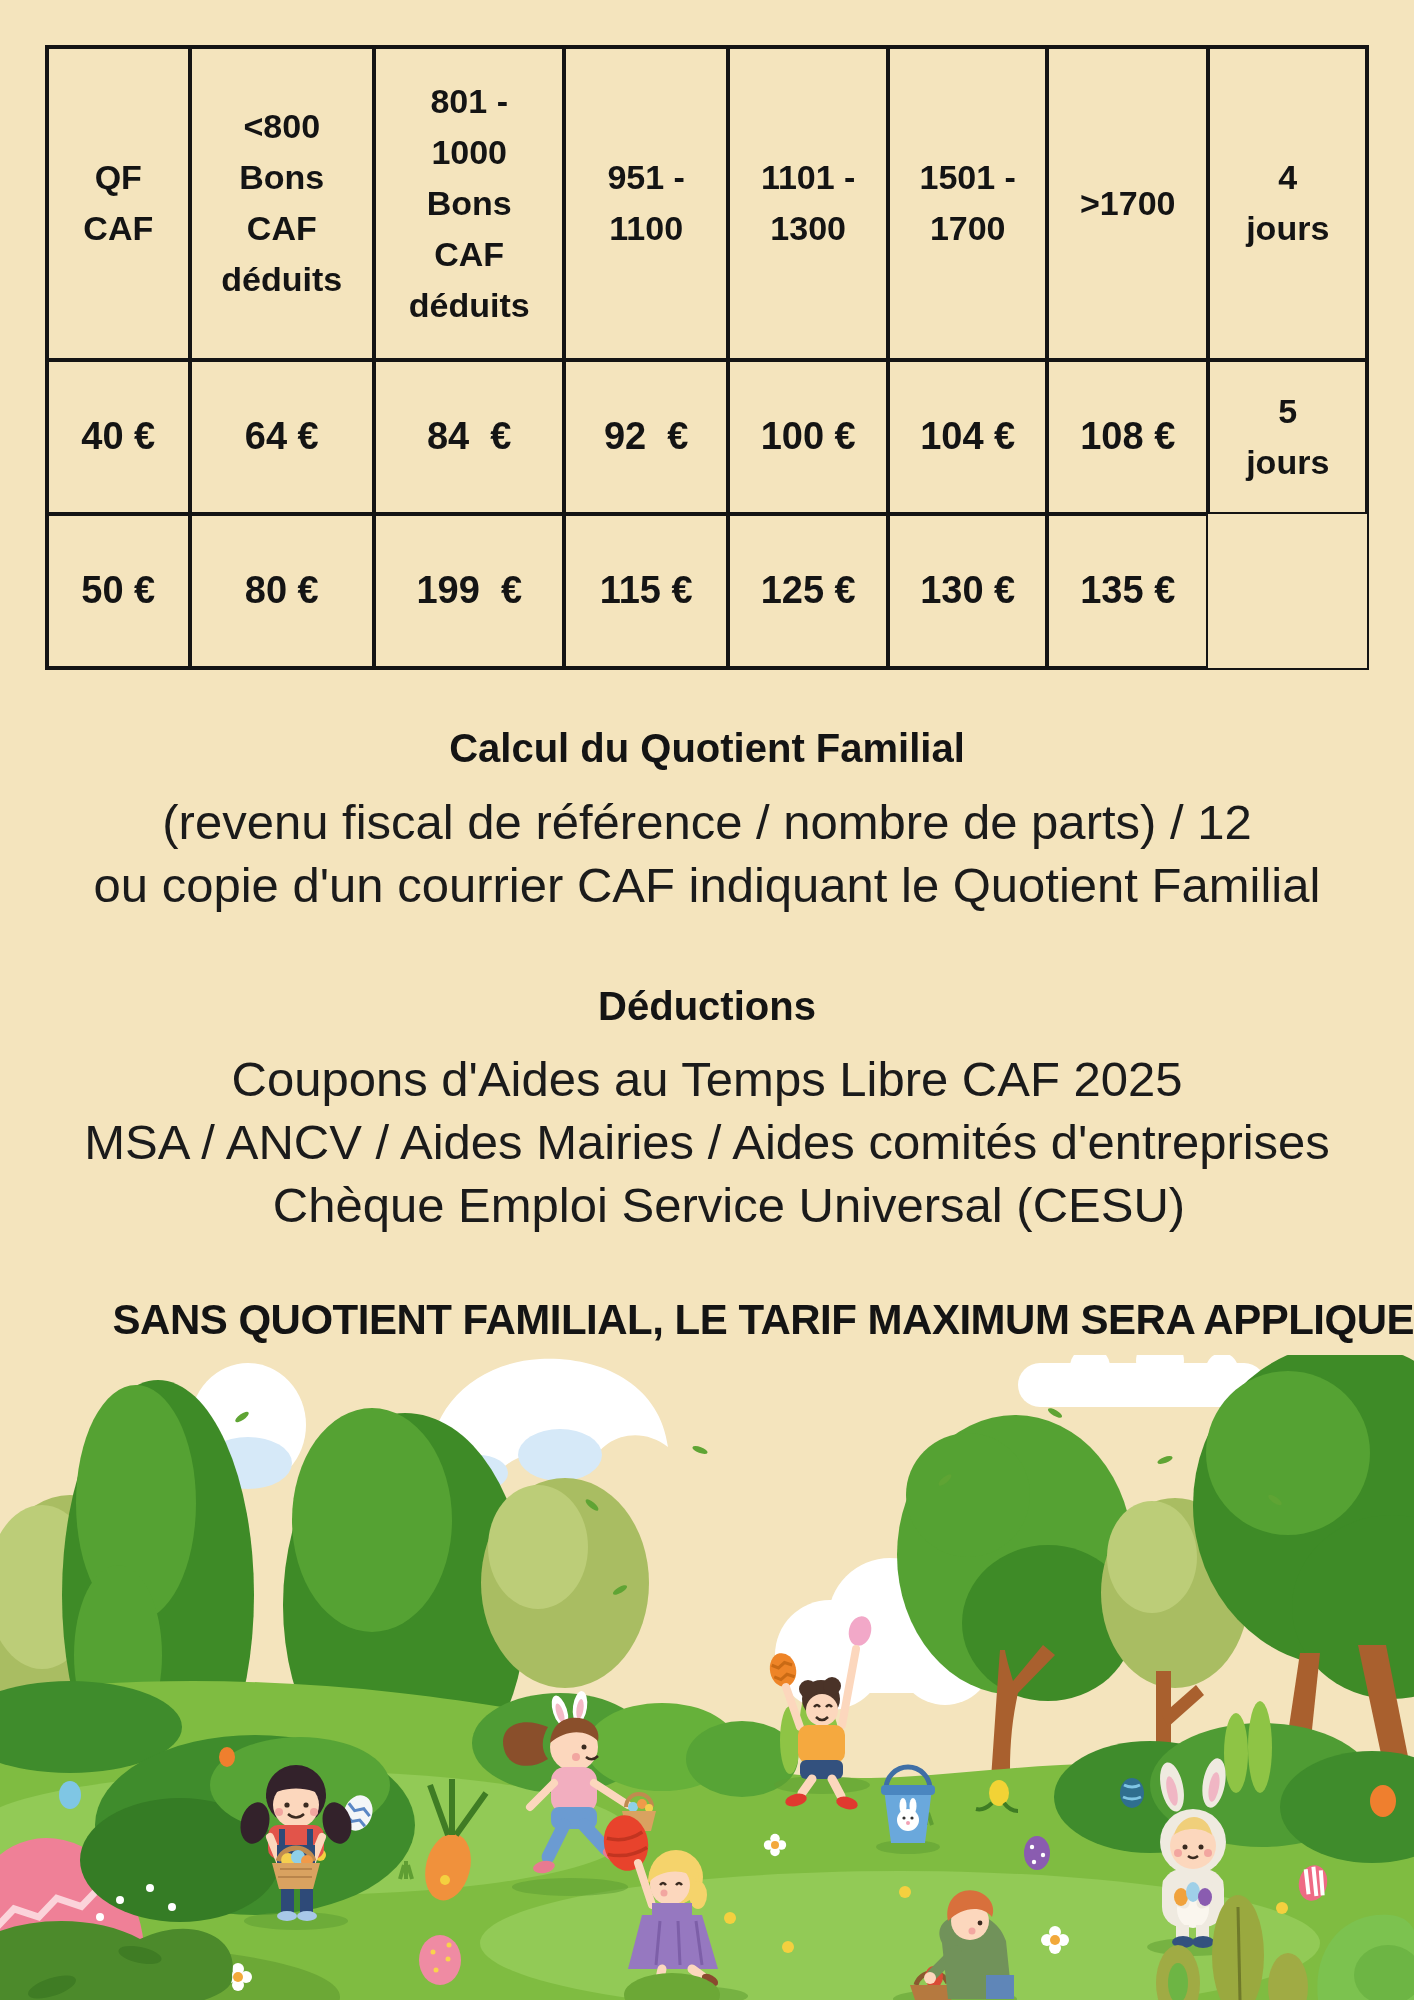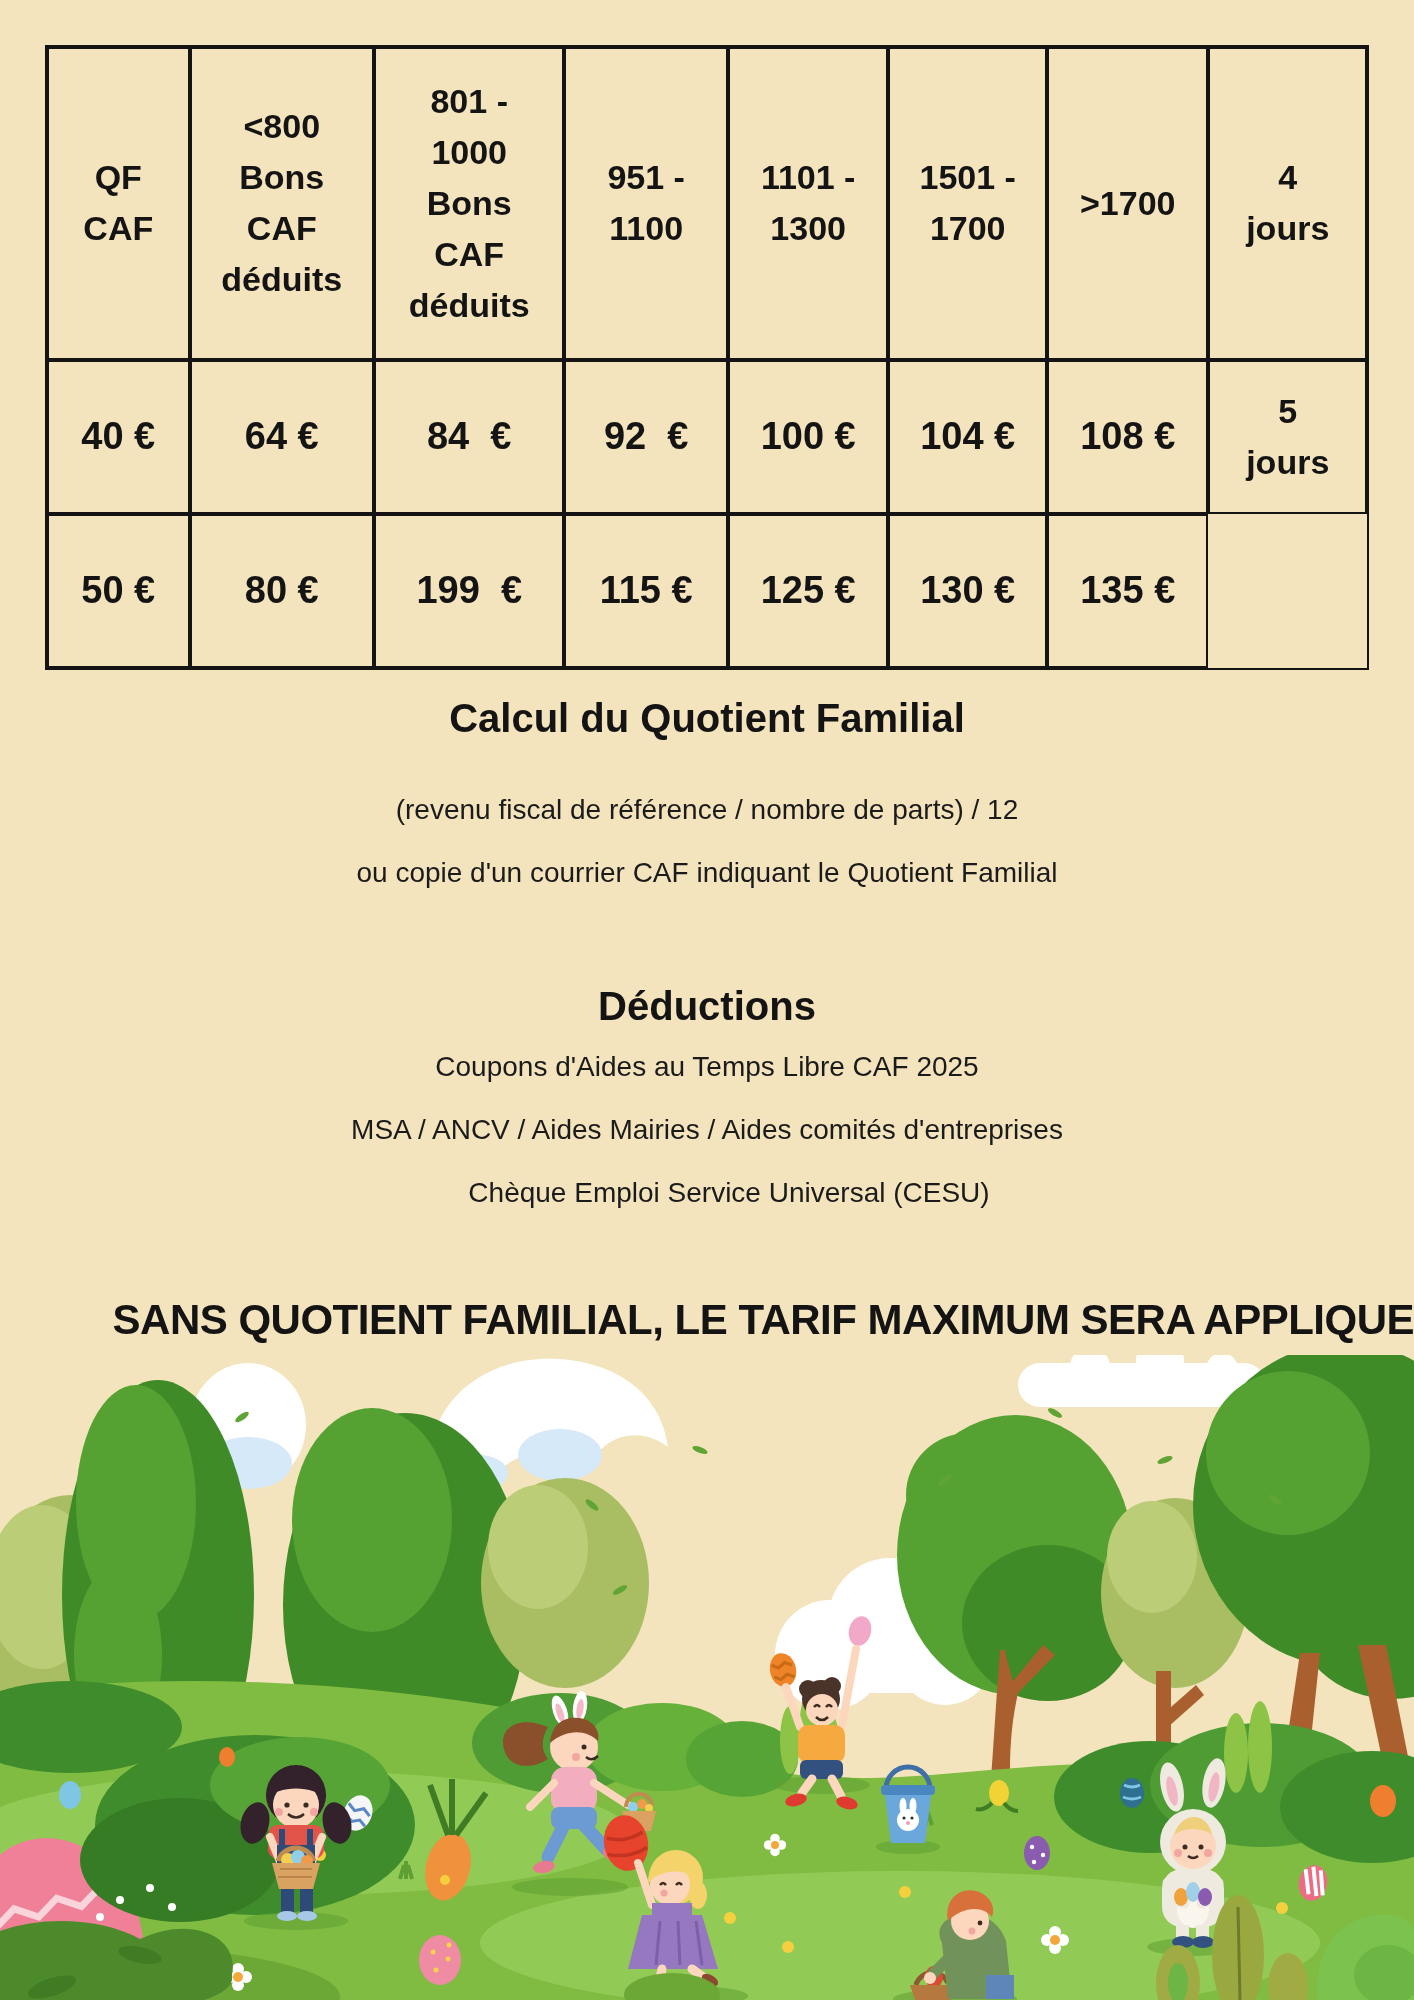--- a/index.html
+++ b/index.html
@@ -20,21 +20,21 @@
     border:2px solid var(--ink,#141414);
     display:flex;align-items:center;justify-content:center;
     text-align:center;white-space:pre-wrap;
     font-weight:700;line-height:1.5;
     font-size:34px;
   }
   .cell.value{font-size:38px;line-height:1.2;}
   
   .tline{position:absolute;left:0;right:0;text-align:center;}
   .h-bold{font-size:40px;font-weight:700;}
-  .body-line{font-size:28px;font-weight:400;color:#1b1b1b;}
+  .body-line{font-size:49px;font-weight:400;color:#1b1b1b;}
   .warning{font-size:42px;font-weight:800;letter-spacing:-0.5px;}
   
   .illustration{position:absolute;left:0;top:1355px;width:1414px;height:645px;}
   .f-bg{fill:var(--bg,#f4e4bd);}
   .f-cloud{fill:var(--cloud,#ffffff);}
   .f-cloudsh{fill:var(--cloud_shade,#d6e9f8);}
   .f-tdark{fill:var(--tree_dark,#3e8b27);}
   .f-tmid{fill:var(--tree_mid,#55a233);}
   .f-tolive{fill:var(--tree_olive,#a9bd62);}
   .f-tolivel{fill:var(--tree_olive_light,#bccd78);}
@@ -84,21 +84,21 @@
 jours</div>
   <div class="cell value">50 €</div>
   <div class="cell value">80 €</div>
   <div class="cell value">199  €</div>
   <div class="cell value">115 €</div>
   <div class="cell value">125 €</div>
   <div class="cell value">130 €</div>
   <div class="cell value">135 €</div>
 </div>
 
-<div class="tline h-bold" style="top:696px;">Calcul du Quotient Familial</div>
+<div class="tline h-bold" style="top:726px;">Calcul du Quotient Familial</div>
 <div class="tline body-line" style="top:794px;">(revenu fiscal de référence / nombre de parts) / 12</div>
 <div class="tline body-line" style="top:857px;">ou copie d'un courrier CAF indiquant le Quotient Familial</div>
 
 <div class="tline h-bold" style="top:984px;">Déductions</div>
 <div class="tline body-line" style="top:1051px;">Coupons d'Aides au Temps Libre CAF 2025</div>
 <div class="tline body-line" style="top:1114px;">MSA / ANCV / Aides Mairies / Aides comités d'entreprises</div>
 <div class="tline body-line" style="top:1177px;padding-left:44px;">Chèque Emploi Service Universal (CESU)</div>
 
 <div class="tline warning" style="top:1296px;text-align:right;">SANS QUOTIENT FAMILIAL, LE TARIF MAXIMUM SERA APPLIQUE</div>
 

